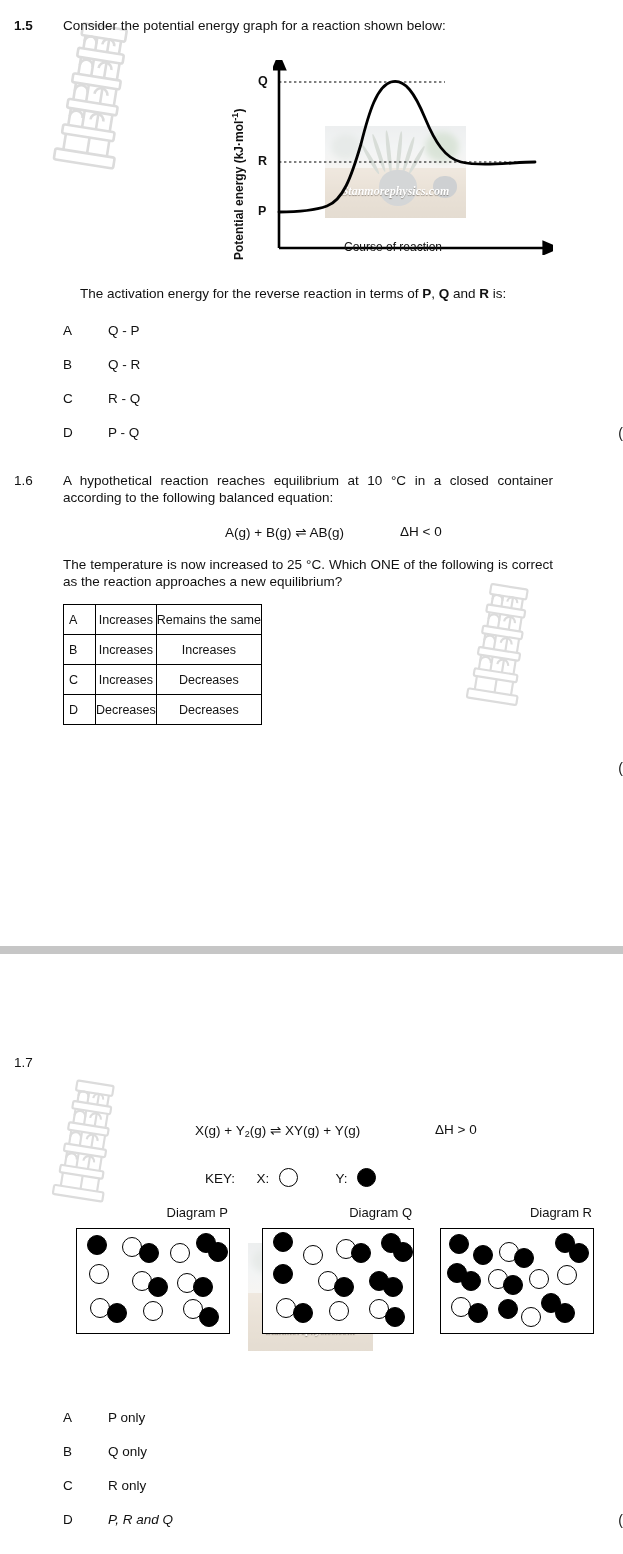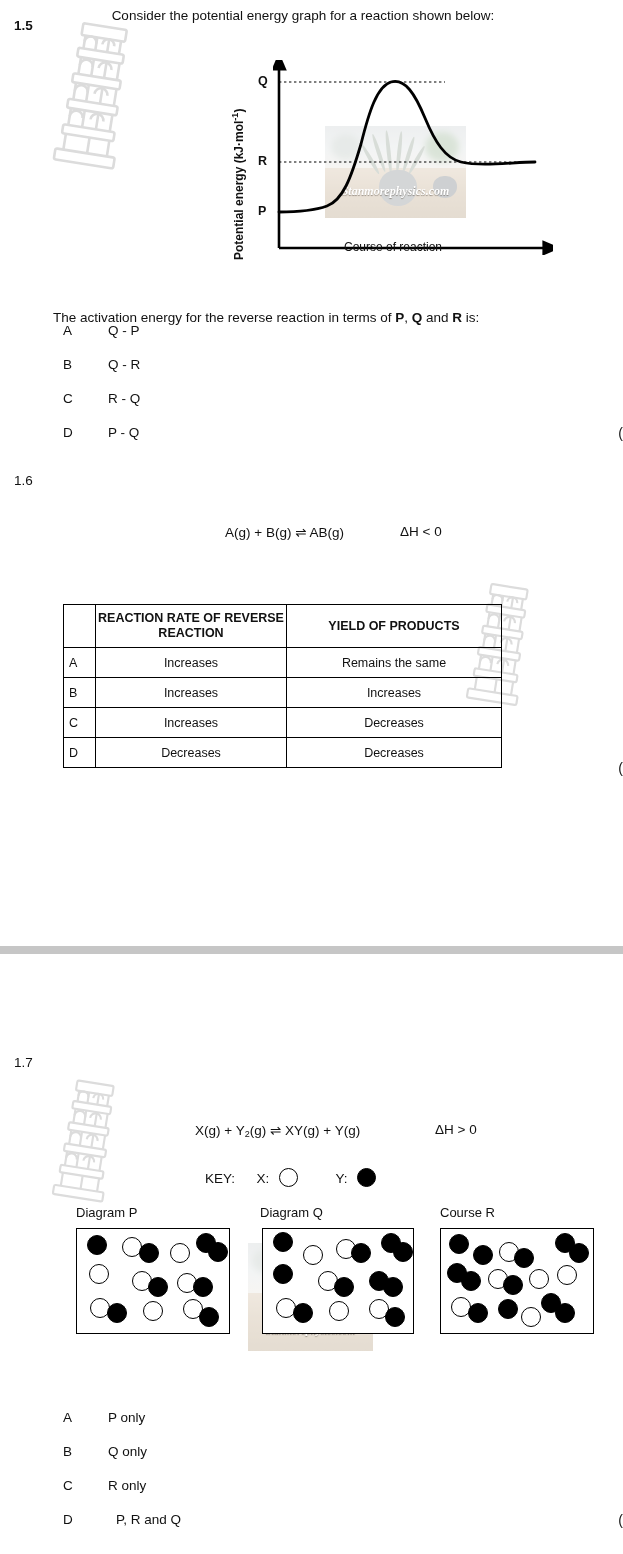--- a/index.html
+++ b/index.html
@@ -65,21 +65,21 @@
   .banner{position:absolute;z-index:5;font-family:"DejaVu Sans", sans-serif;
           font-weight:bold;font-style:italic;font-size:18px;letter-spacing:.2px;}
 
   
   .keyrow{position:absolute;z-index:3;font-size:13.5px;}
   .kcirc{display:inline-block;width:17px;height:17px;border-radius:50%;
          border:1.6px solid #000;vertical-align:-4px;}
   .kcirc.filled{background:#000;border-color:#000;}
 
   
-  .dlabel{position:absolute;z-index:3;font-size:13px;text-align:left;}
+  .dlabel{position:absolute;z-index:3;font-size:13px;text-align:right;}
   .dbox{position:absolute;z-index:2;border:1.6px solid #000;background:#fff;overflow:hidden;}
   .mol{position:absolute;border-radius:50%;box-sizing:border-box;}
   .mol.open{background:#fff;border:1.5px solid #000;}
   .mol.solid{background:#000;border:1.5px solid #000;}
 
   
   .mark{position:absolute;right:0px;font-size:14px;z-index:3;color:#111;}
 </style>
 </head>
 <body>
@@ -146,21 +146,21 @@
         <path d="M25 90 v17 M39 90 v17 M53 90 v17 M67 90 v17"></path>
         <path d="M25 98 a6.5 6.5 0 0 1 13 0 M46 98 a6.5 6.5 0 0 1 13 0"></path>
         <rect x="20" y="107" width="52" height="9" rx="2"></rect>
         <path d="M24 116 v16 M48 116 v16 M68 116 v16"></path>
         <rect x="16" y="132" width="60" height="11" rx="2"></rect>
       </g>
     </svg>
   </div>
 
   <div class="qnum" style="left:14px;top:18px;font-weight:bold;">1.5</div>
-  <div class="body-text" style="left:63px;top:8px;width:480px;text-align:center;">Consider the potential energy graph for a reaction shown below:</div>
+  <div class="body-text" style="left:63px;top:18px;width:480px;">Consider the potential energy graph for a reaction shown below:</div>
 
   <div class="graph-wrap" style="left:218px;top:60px;width:335px;height:205px;">
 
     <div class="ylab" style="left:12px;top:200px;"><span>Potential energy (kJ·mol</span><sup>-1</sup><span>)</span></div>
 
     <div class="axpt" style="left:40px;top:14px;">Q</div>
     <div class="axpt" style="left:40px;top:94px;">R</div>
     <div class="axpt" style="left:40px;top:144px;">P</div>
 
     <svg style="position:absolute;left:55px;top:0;" width="280" height="195" viewBox="0 0 280 195">
@@ -194,45 +194,42 @@
     <div class="leaf" style="left:70px;top:5px;width:4px;height:42px;transform:rotate(6deg);"></div>
     <div class="leaf" style="left:76px;top:9px;width:4px;height:38px;transform:rotate(17deg);"></div>
     <div class="leaf" style="left:52px;top:14px;width:4px;height:34px;transform:rotate(-30deg);"></div>
     <div class="leaf" style="left:82px;top:16px;width:4px;height:32px;transform:rotate(29deg);"></div>
     <div class="pot" style="left:54px;top:44px;width:38px;height:36px;"></div>
     <div class="pot" style="left:108px;top:50px;width:24px;height:22px;background:#7e8488;"></div>
     <div class="veil"></div>
     <div class="wmtext" style="top:58px;font-size:12px;">Stanmorephysics.com</div>
   </div>
 
-  <div class="body-text" style="left:53px;top:286px;width:490px;margin-top:24px;"><span>The activation energy for the reverse reaction in terms of </span><b>P</b><span>, </span><b>Q</b><span> and </span><b>R</b><span> is:</span></div>
+  <div class="body-text" style="left:80px;top:286px;width:490px;"><span>The activation energy for the reverse reaction in terms of </span><b>P</b><span>, </span><b>Q</b><span> and </span><b>R</b><span> is:</span></div>
 
   <div class="opt-letter" style="left:63px;top:323px;">A</div>
   <div class="opt-text" style="left:108px;top:323px;text-align:center;">Q - P</div>
   <div class="opt-letter" style="left:63px;top:357px;">B</div>
   <div class="opt-text" style="left:108px;top:357px;">Q - R</div>
   <div class="opt-letter" style="left:63px;top:391px;">C</div>
   <div class="opt-text" style="left:108px;top:391px;">R - Q</div>
   <div class="opt-letter" style="left:63px;top:425px;">D</div>
   <div class="opt-text" style="left:108px;top:425px;">P - Q</div>
   <div class="mark" style="top:425px;">(</div>
 
   <div class="qnum" style="left:14px;top:473px;">1.6</div>
+  <div class="body-text just" style="left:63px;top:473px;width:490px;">A hypothetical reaction reaches equilibrium at 10 °C in a closed container according to the following balanced equation:</div>
 
   <div class="centered-eq" style="left:225px;top:524px;">A(g) + B(g) ⇌ AB(g)</div>
   <div class="centered-eq" style="left:400px;top:524px;">ΔH &lt; 0</div>
 
+  <div class="body-text just" style="left:63px;top:557px;width:490px;">The temperature is now increased to 25 °C. Which ONE of the following is correct as the reaction approaches a new equilibrium?</div>
 
   <table class="mtable" style="left:63px;top:604px;">
     <tbody>
-        <tr>
-      <th class="c1" style="height:42px;"></th>
-      <th class="c2">REACTION RATE OF REVERSE REACTION</th>
-      <th class="c3">YIELD OF PRODUCTS</th>
-    </tr>
     <tr>
       <td class="letter">A</td>
       <td class="val">Increases</td>
       <td class="val">Remains the same</td>
     </tr>
     <tr>
       <td class="letter">B</td>
       <td class="val">Increases</td>
       <td class="val">Increases</td>
     </tr>
@@ -263,21 +260,21 @@
     <span style="display:inline-block;width:14px;"></span>
     <span>X:</span>
     <span class="kcirc" style="margin-left:6px;"></span>
     <span style="display:inline-block;width:30px;"></span>
     <span>Y:</span>
     <span class="kcirc filled" style="margin-left:6px;"></span>
   </div>
 
   <div class="dlabel" style="left:76px;top:1205px;width:152px;">Diagram P</div>
   <div class="dlabel" style="left:260px;top:1205px;width:152px;">Diagram Q</div>
-  <div class="dlabel" style="left:440px;top:1205px;width:152px;">Course R</div>
+  <div class="dlabel" style="left:440px;top:1205px;width:152px;">Diagram R</div>
 
   <div class="dbox" id="box-P" style="left:76px;top:1228px;width:152px;height:104px;">
       <div class="mol solid" style="left: 10px; top: 6px; width: 20px; height: 20px; z-index: 3;"></div>
       <div class="mol open" style="left: 45px; top: 8px; width: 20px; height: 20px; z-index: 2;"></div>
       <div class="mol solid" style="left: 62px; top: 14px; width: 20px; height: 20px; z-index: 3;"></div>
       <div class="mol open" style="left: 93px; top: 14px; width: 20px; height: 20px; z-index: 2;"></div>
       <div class="mol solid" style="left: 119px; top: 4px; width: 20px; height: 20px; z-index: 3;"></div>
       <div class="mol solid" style="left: 131px; top: 13px; width: 20px; height: 20px; z-index: 3;"></div>
       <div class="mol open" style="left: 12px; top: 35px; width: 20px; height: 20px; z-index: 2;"></div>
       <div class="mol open" style="left: 55px; top: 42px; width: 20px; height: 20px; z-index: 2;"></div>
@@ -345,16 +342,16 @@
   </div>
 
 
   <div class="opt-letter" style="left:63px;top:1410px;">A</div>
   <div class="opt-text" style="left:108px;top:1410px;">P only</div>
   <div class="opt-letter" style="left:63px;top:1444px;">B</div>
   <div class="opt-text" style="left:108px;top:1444px;">Q only</div>
   <div class="opt-letter" style="left:63px;top:1478px;">C</div>
   <div class="opt-text" style="left:108px;top:1478px;">R only</div>
   <div class="opt-letter" style="left:63px;top:1512px;">D</div>
-  <div class="opt-text" style="left:116px;top:1512px;">P, R and Q</div>
+  <div class="opt-text" style="left:108px;top:1512px;font-style:italic;">P, R and Q</div>
   <div class="mark" style="top:1512px;">(</div>
 
 </div>
 
 </body></html>

